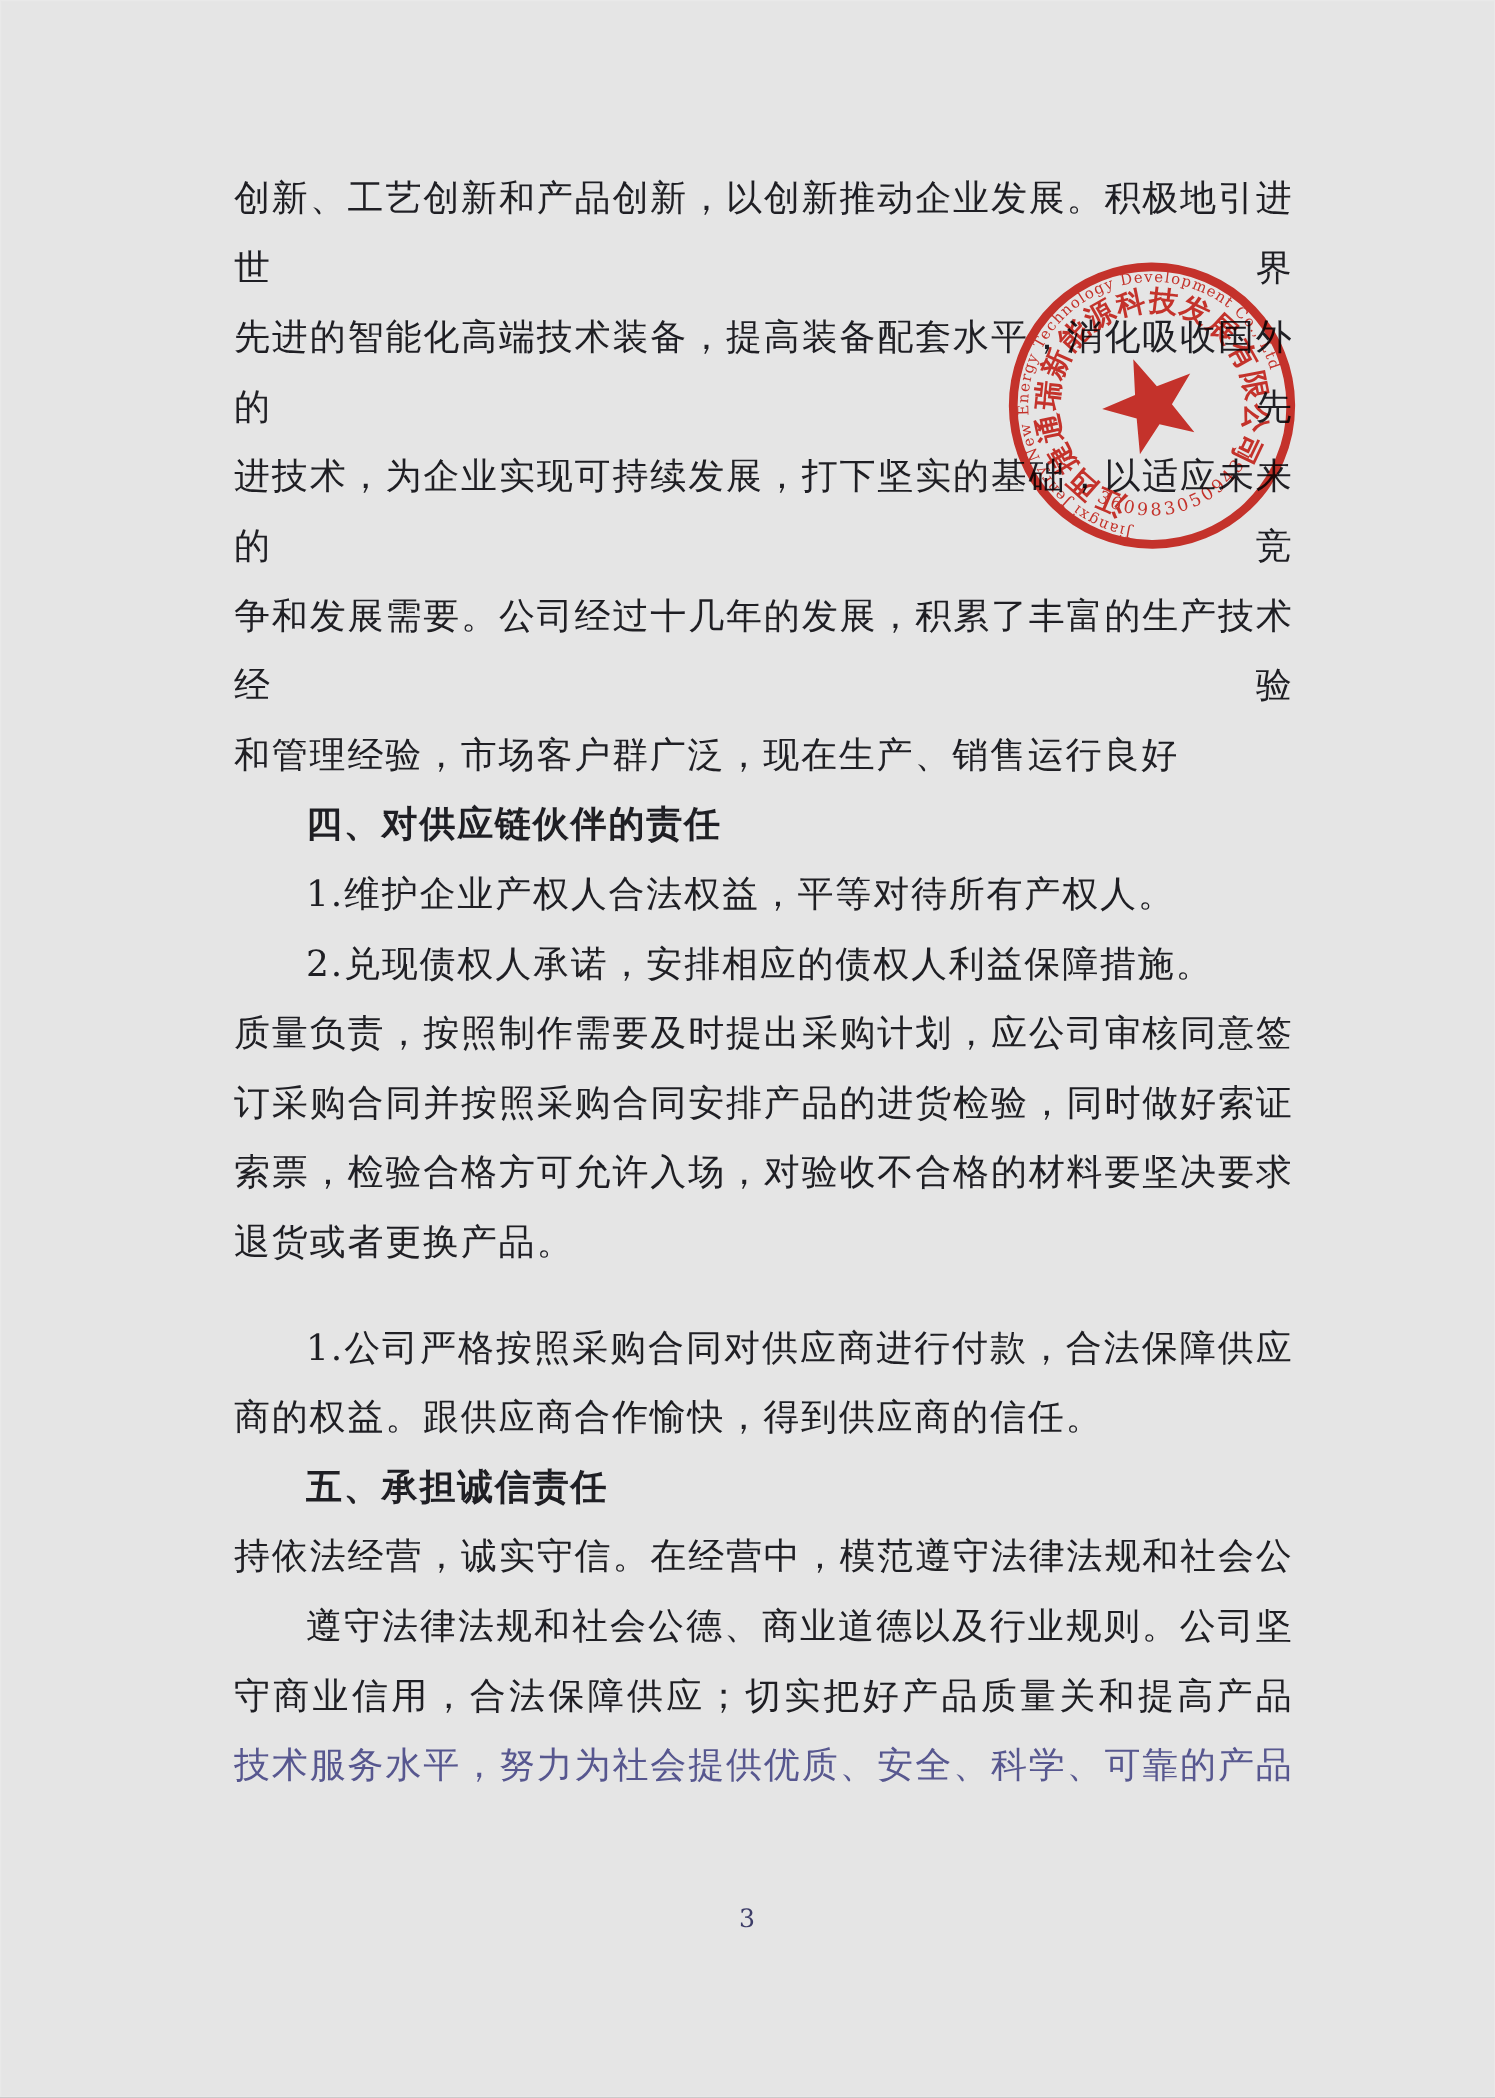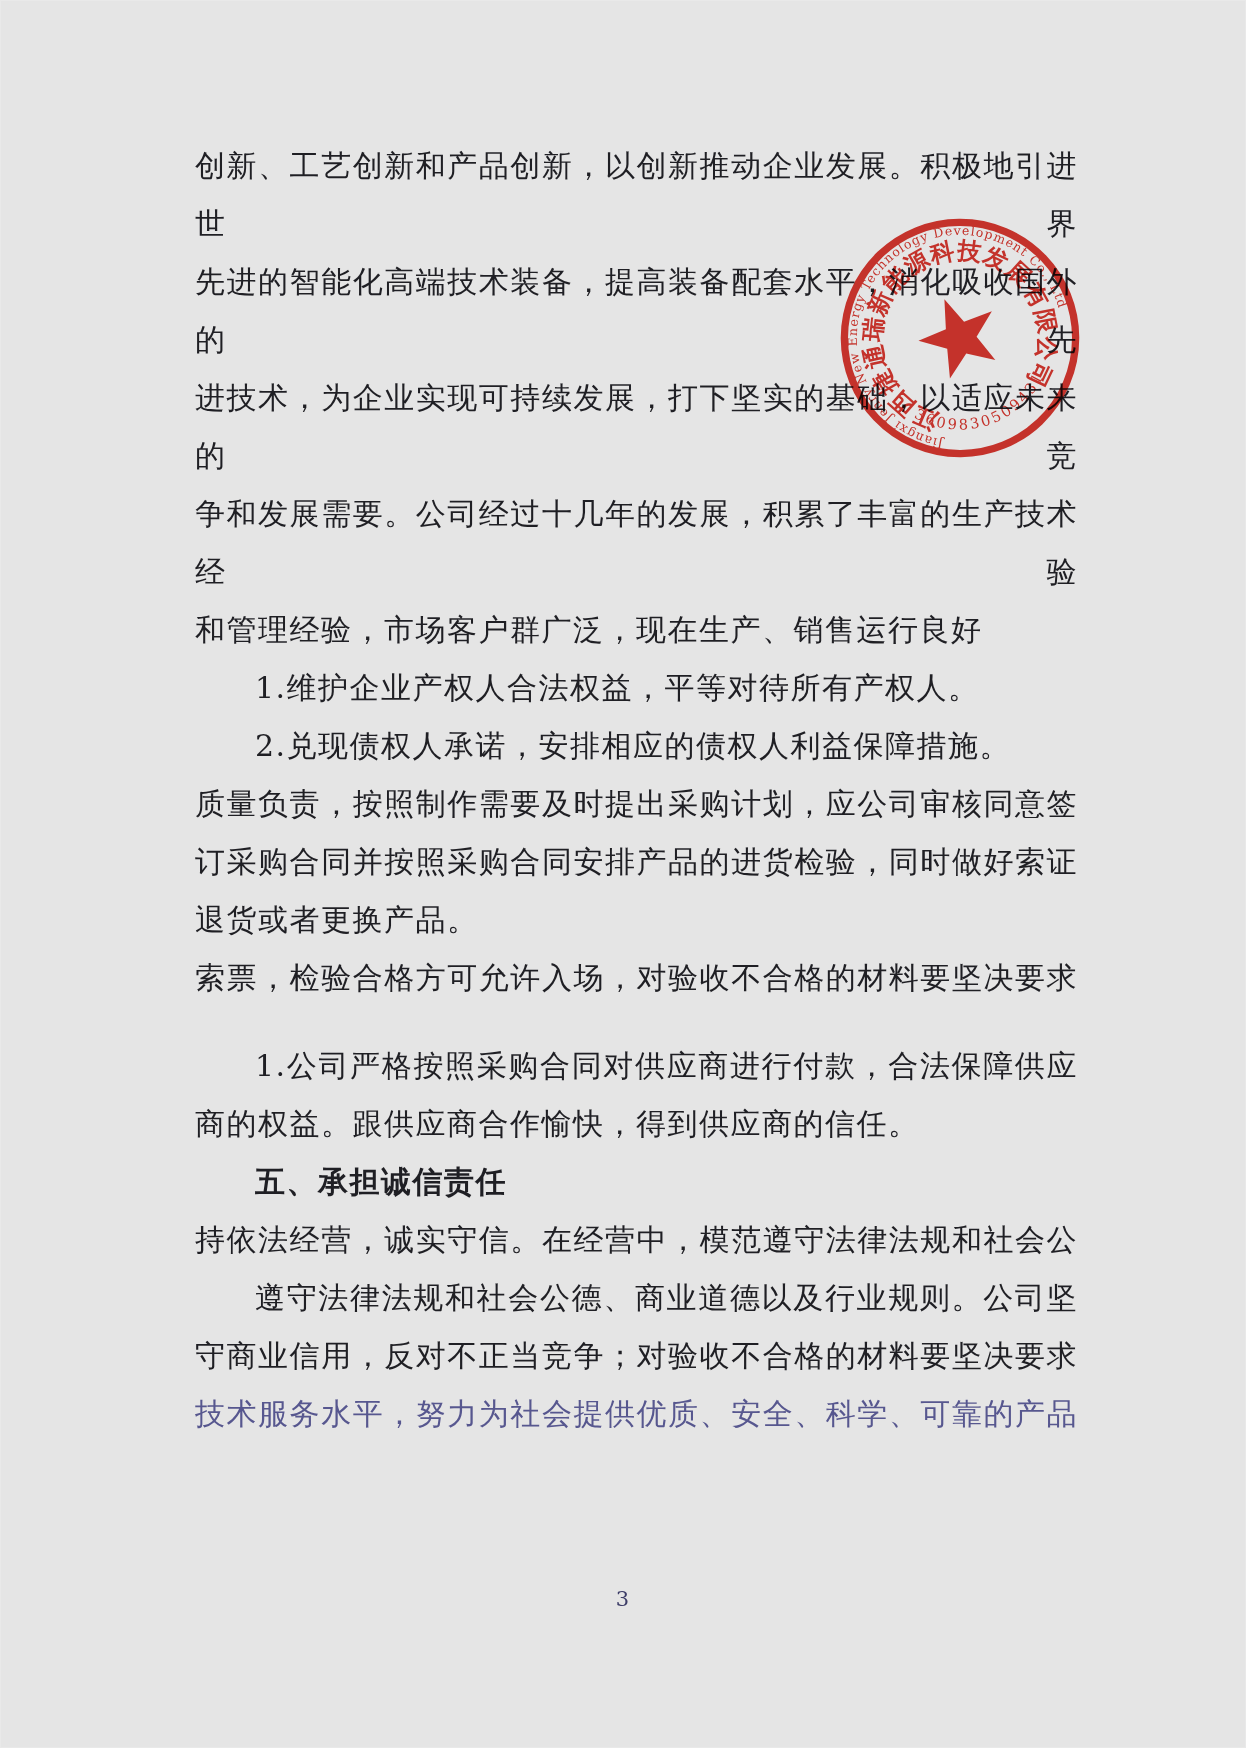--- a/index.html
+++ b/index.html
@@ -63,38 +63,39 @@
 
 <div class="page">
 
   <div class="content">
     <div class="ln jst">创新、工艺创新和产品创新，以创新推动企业发展。积极地引进世界</div>
     <div class="ln jst">先进的智能化高端技术装备，提高装备配套水平，消化吸收国外的先</div>
     <div class="ln jst">进技术，为企业实现可持续发展，打下坚实的基础，以适应未来的竞</div>
     <div class="ln jst">争和发展需要。公司经过十几年的发展，积累了丰富的生产技术经验</div>
     <div class="ln">和管理经验，市场客户群广泛，现在生产、销售运行良好</div>
 
+    <div class="ln ind bold">四、对供应链伙伴的责任</div>
 
     <div class="ln ind">1.维护企业产权人合法权益，平等对待所有产权人。</div>
     <div class="ln ind">2.兑现债权人承诺，安排相应的债权人利益保障措施。</div>
 
     <div class="ln jst">质量负责，按照制作需要及时提出采购计划，应公司审核同意签</div>
     <div class="ln jst">订采购合同并按照采购合同安排产品的进货检验，同时做好索证</div>
+    <div class="ln jst">索票，检验合格方可允许入场，对验收不合格的材料要坚决要求</div>
     <div class="ln">退货或者更换产品。</div>
-    <div class="ln jst">索票，检验合格方可允许入场，对验收不合格的材料要坚决要求</div>
 
     <div class="ln ind jst gap">1.公司严格按照采购合同对供应商进行付款，合法保障供应</div>
     <div class="ln">商的权益。跟供应商合作愉快，得到供应商的信任。</div>
 
     <div class="ln ind bold">五、承担诚信责任</div>
 
 
     <div class="ln jst">持依法经营，诚实守信。在经营中，模范遵守法律法规和社会公</div>
     <div class="ln ind jst">遵守法律法规和社会公德、商业道德以及行业规则。公司坚</div>
-    <div class="ln jst">守商业信用，反对不正当竞争；对验收不合格的材料要坚决要求</div>
+    <div class="ln jst">守商业信用，合法保障供应；切实把好产品质量关和提高产品</div>
     <div class="ln jst hl">技术服务水平，努力为社会提供优质、安全、科学、可靠的产品</div>
   </div>
 
   <svg class="seal" viewBox="0 0 240 240" xmlns="http://www.w3.org/2000/svg">
     <g transform="rotate(-22 120 120)">
       <circle cx="120" cy="120" r="111" fill="none" stroke="#d7261d" stroke-width="7"></circle>
       <path id="enArc" d="M 70.5 205.7 A 99 99 0 1 1 169.5 205.7" fill="none"></path>
       <path id="cnArc" d="M 76.4 182.3 A 76 76 0 1 1 163.6 182.3" fill="none"></path>
       <path id="numArc" d="M 48 170.5 A 88 88 0 0 0 192 170.5" fill="none"></path>
       <text font-size="12" letter-spacing="1">

